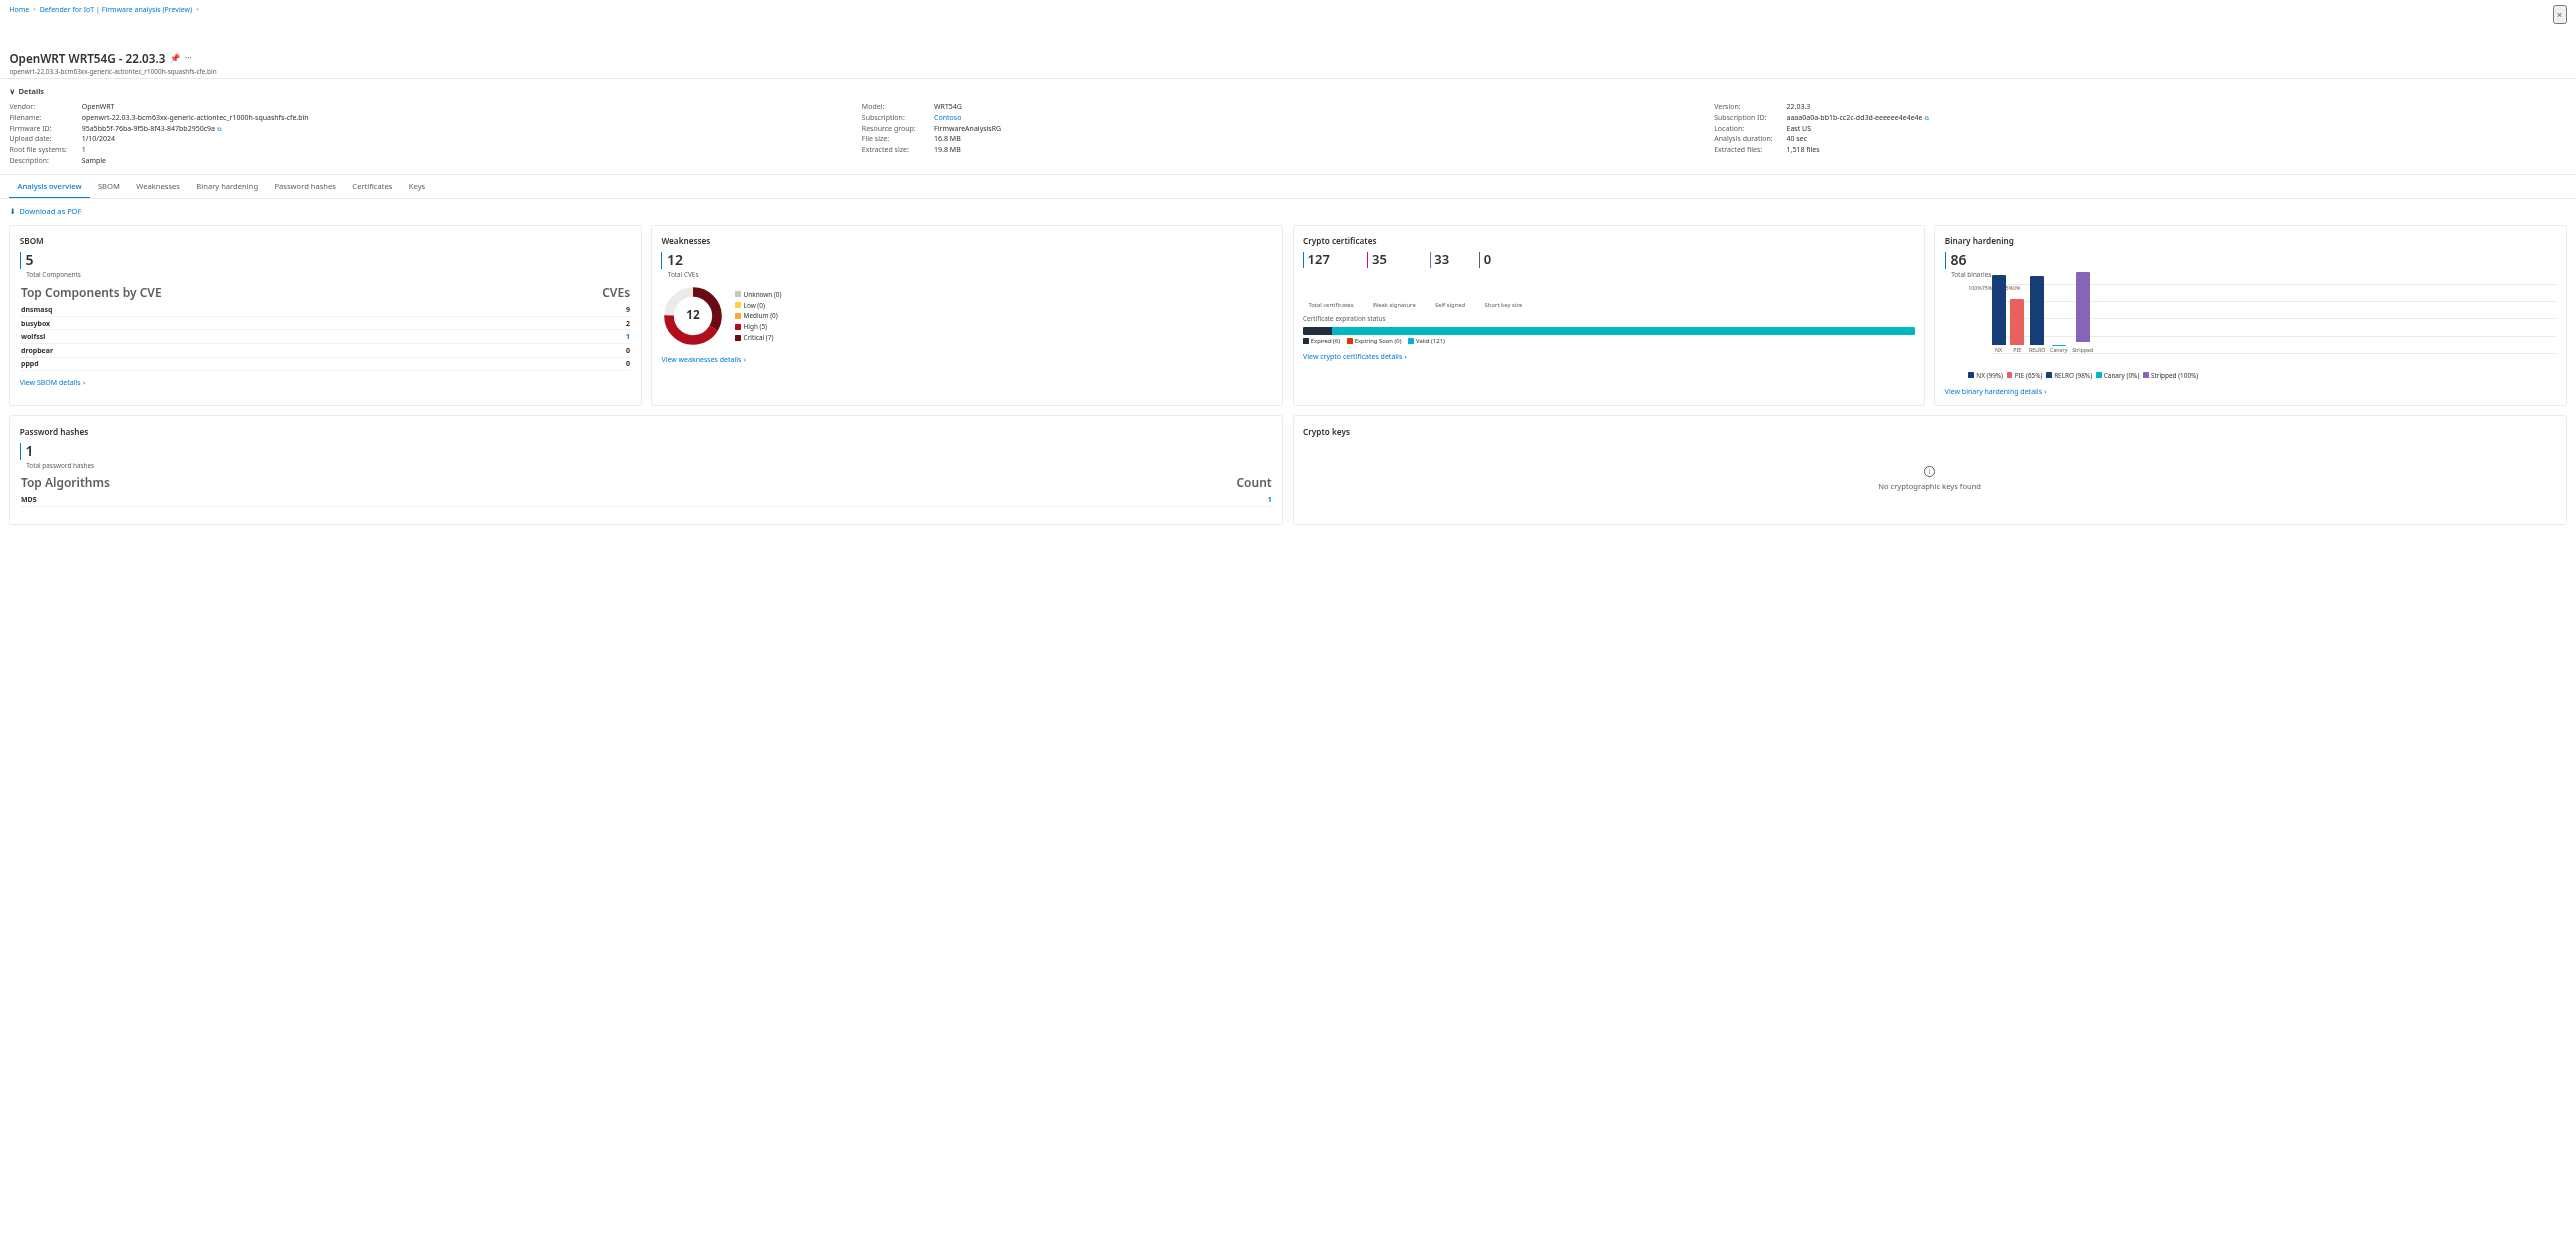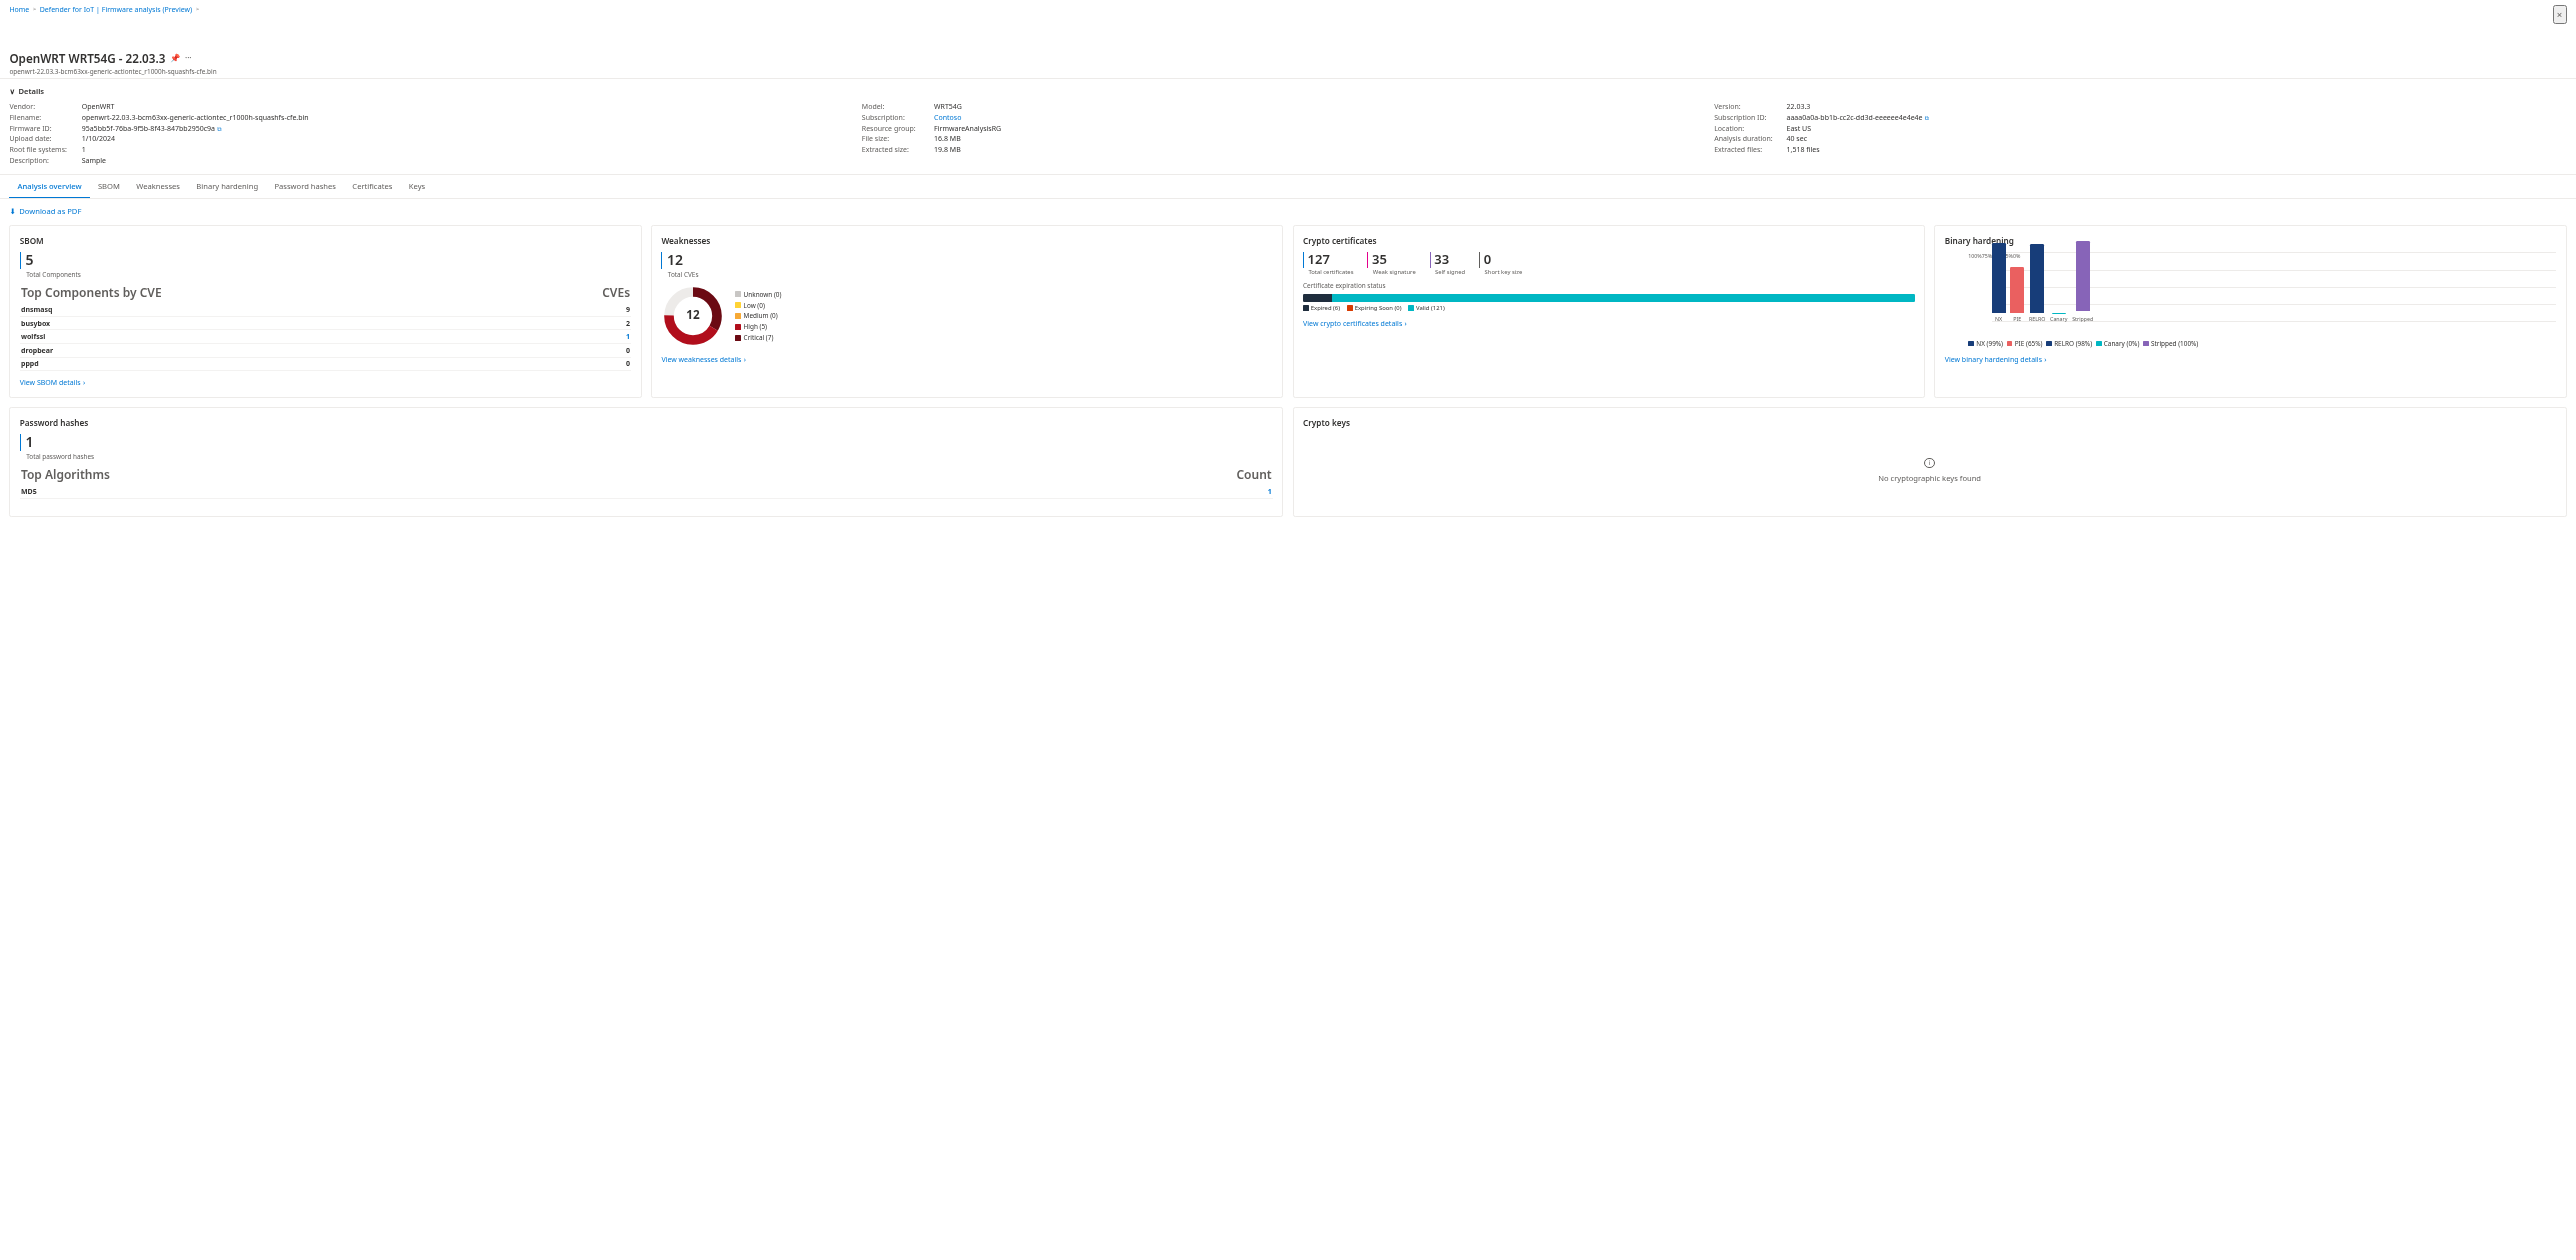--- a/index.html
+++ b/index.html
@@ -34,21 +34,21 @@
 
     .cards-grid { display: grid; grid-template-columns: repeat(4, 1fr); gap: 9.4px; margin-bottom: 9.4px; }
     .card { border: 0.6px solid #edebe9; border-radius: 2.3px; padding: 9.4px; background: #fff; }
     .card-title { font-size: 8.2px; font-weight: 600; color: #323130; margin-bottom: 5.9px; }
     
     .card-metric { display: flex; flex-direction: column; margin-bottom: 4.7px; }
     .metric-number { font-size: 14px; font-weight: 600; color: #323130; border-left: 1.8px solid #0078d4; padding-left: 4.7px; line-height: 1.2; }
     .metric-label { font-size: 6.4px; color: #605e5c; padding-left: 6.4px; margin-top: 1.2px; }
 
     .crypto-certs-metrics { display: flex; gap: 14px; margin-bottom: 4.7px; }
-    .cert-metric { display: flex; flex-direction: column; }
+    .cert-metric { display: flex; flex-direction: column; gap: 33px; }
     .cert-number { font-size: 13px; font-weight: 600; border-left: 1.8px solid; padding-left: 3.5px; line-height: 1.2; }
     .cert-number.blue { border-color: #0078d4; color: #323130; }
     .cert-number.pink { border-color: #e3008c; color: #323130; }
     .cert-number.purple { border-color: #8764b8; color: #323130; }
     .cert-number.gray { border-color: #605e5c; color: #323130; }
     .cert-label { font-size: 5.9px; color: #605e5c; padding-left: 5.3px; margin-top: 0.6px; }
 
     .table-header { display: flex; justify-content: space-between; font-size: 12px; color: #605e5c; font-weight: 600; margin-bottom: 2.3px; padding: 0 1.2px; }
     .table-row-item { display: flex; justify-content: space-between; padding: 1.8px 1.2px; font-size: 7px; border-bottom: 0.6px solid #f3f2f1; font-weight: bold; }
     .table-row-item .count-link { color: #0078d4; }
@@ -331,20 +331,24 @@
           </div>
         </div>
         <div class="view-link">
           <span>View crypto certificates details</span>
           <span>›</span>
         </div>
       </div>
 
       <div class="card">
         <div class="card-title">Binary hardening</div>
+        <div class="card-metric">
+          <div class="metric-number">86</div>
+          <div class="metric-label">Total binaries</div>
+        </div>
         <div class="chart-wrapper">
           <div style="position:relative; display:flex; align-items:flex-end; padding-left:23.4px; padding-bottom:11.7px; height:82px;">
 
             <div style="position:absolute; left:0; top:0; height:70px; display:flex; flex-direction:row; justify-content:space-between; font-size:5.3px; color:#605e5c;">
               <span>100%</span>
               <span>75%</span>
               <span>50%</span>
               <span>25%</span>
               <span>0%</span>
             </div>

